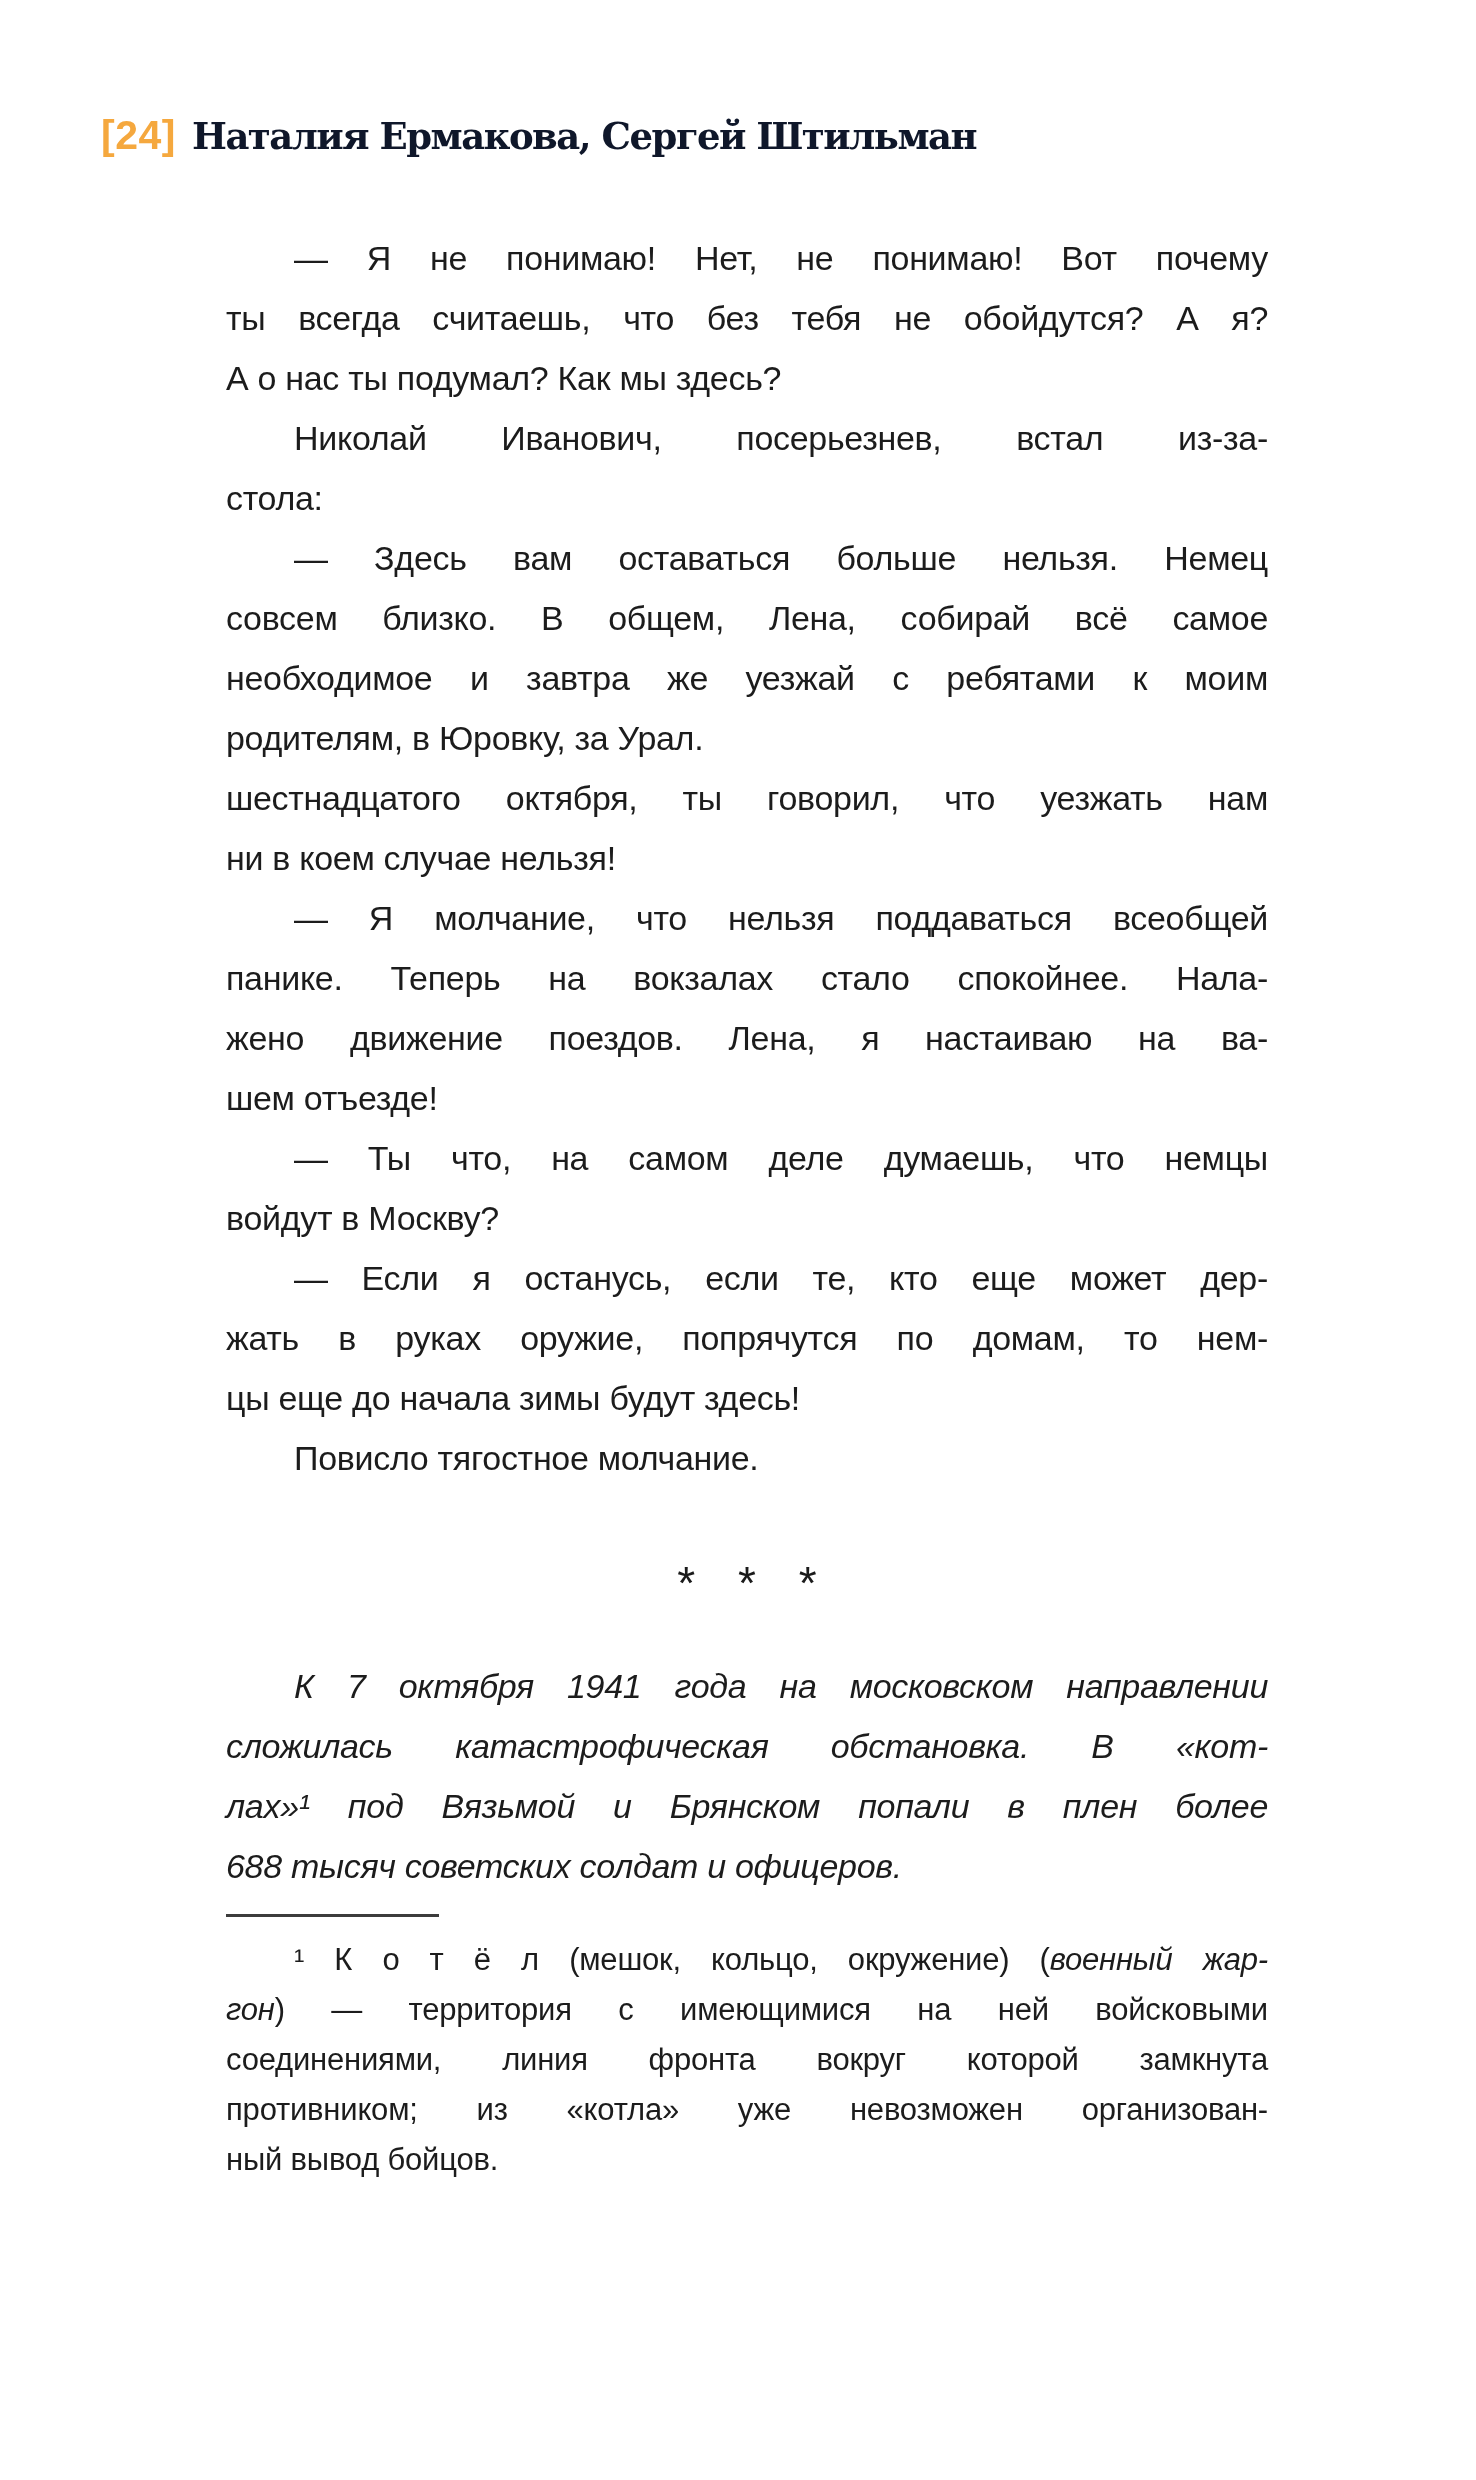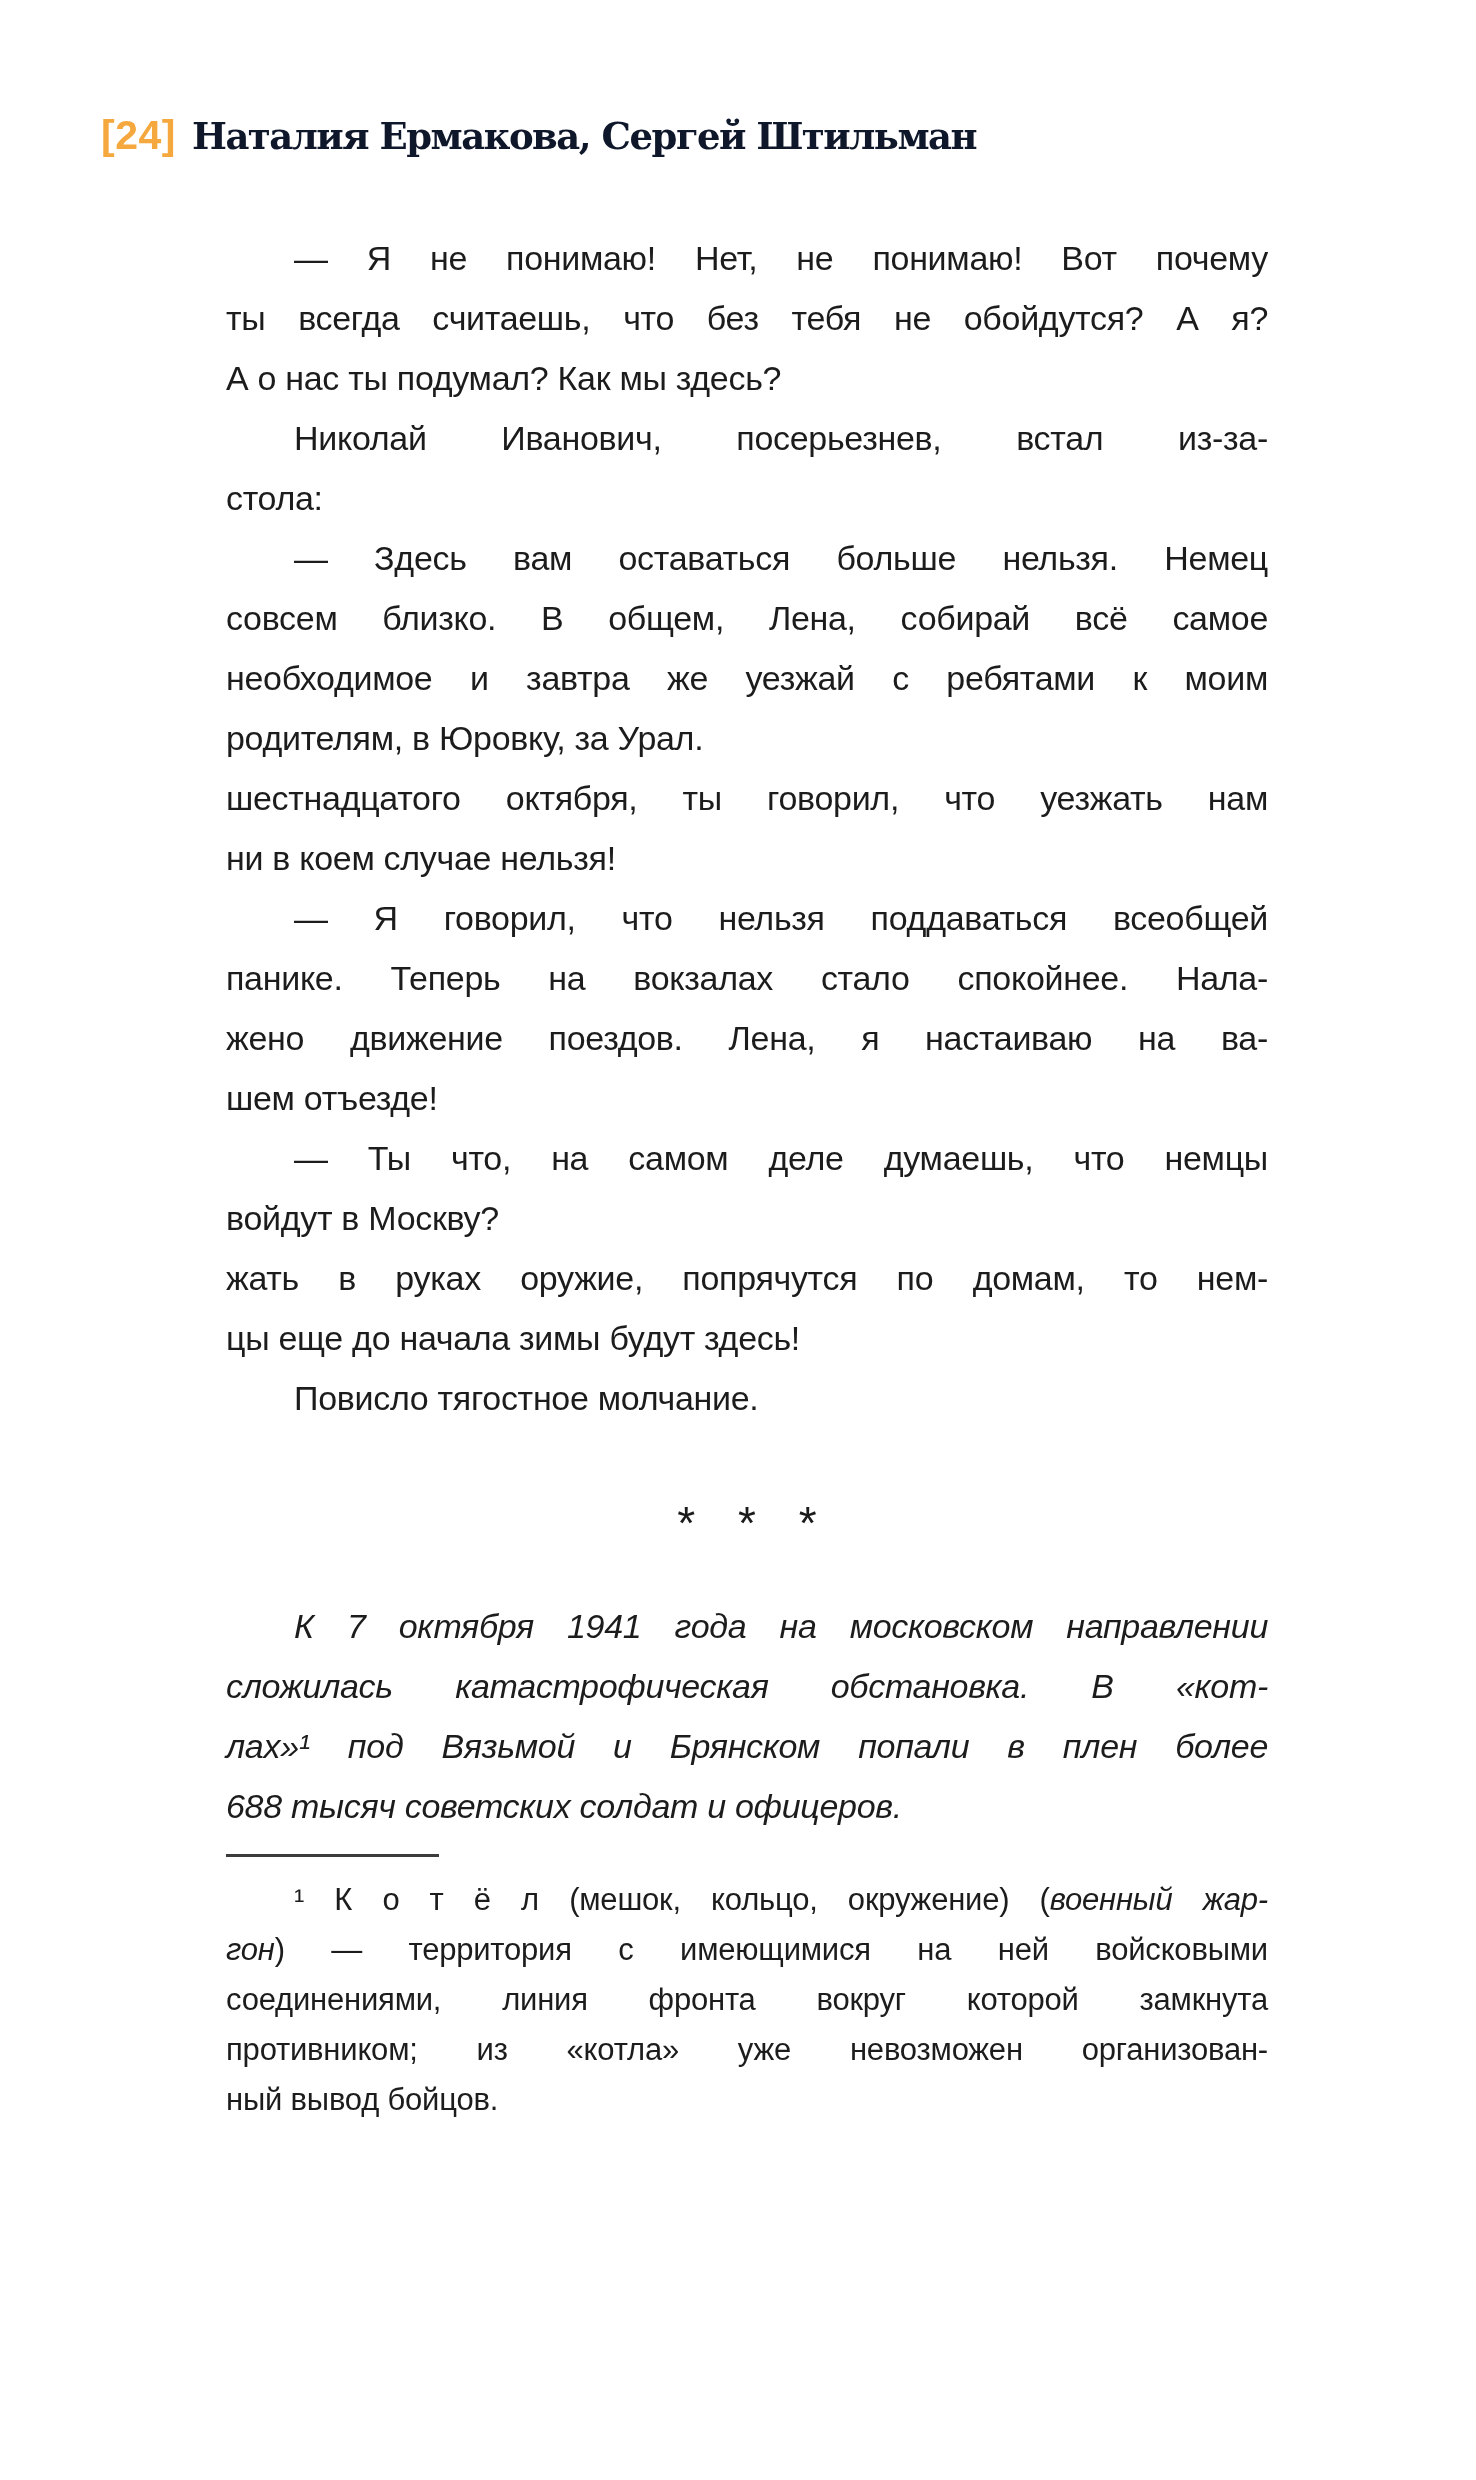--- a/index.html
+++ b/index.html
@@ -85,30 +85,31 @@
           <div class="line indent"><span>— Здесь вам оставаться больше нельзя. Немец</span></div>
           <div class="line"><span>совсем близко. В общем, Лена, собирай всё самое</span></div>
           <div class="line"><span>необходимое и завтра же уезжай с ребятами к моим</span></div>
           <div class="line last"><span>родителям, в Юровку, за Урал.</span></div>
         </div>
         <div class="para">
           <div class="line"><span>шестнадцатого октября, ты говорил, что уезжать нам</span></div>
           <div class="line last"><span>ни в коем случае нельзя!</span></div>
         </div>
         <div class="para">
-          <div class="line indent"><span>— Я говорил, что нельзя поддаваться всеобщей</span></div>
+          <div class="line indent"><span>— Я молчание, что нельзя поддаваться всеобщей</span></div>
           <div class="line"><span>панике. Теперь на вокзалах стало спокойнее. Нала-</span></div>
           <div class="line"><span>жено движение поездов. Лена, я настаиваю на ва-</span></div>
           <div class="line last"><span>шем отъезде!</span></div>
         </div>
         <div class="para">
           <div class="line indent"><span>— Ты что, на самом деле думаешь, что немцы</span></div>
           <div class="line last"><span>войдут в Москву?</span></div>
         </div>
         <div class="para">
+          <div class="line indent"><span>— Если я останусь, если те, кто еще может дер-</span></div>
           <div class="line"><span>жать в руках оружие, попрячутся по домам, то нем-</span></div>
           <div class="line last"><span>цы еще до начала зимы будут здесь!</span></div>
         </div>
         <div class="para">
           <div class="line indent last"><span>Повисло тягостное молчание.</span></div>
         </div>
       </div>
 
     <div class="separator">* * *</div>
 

